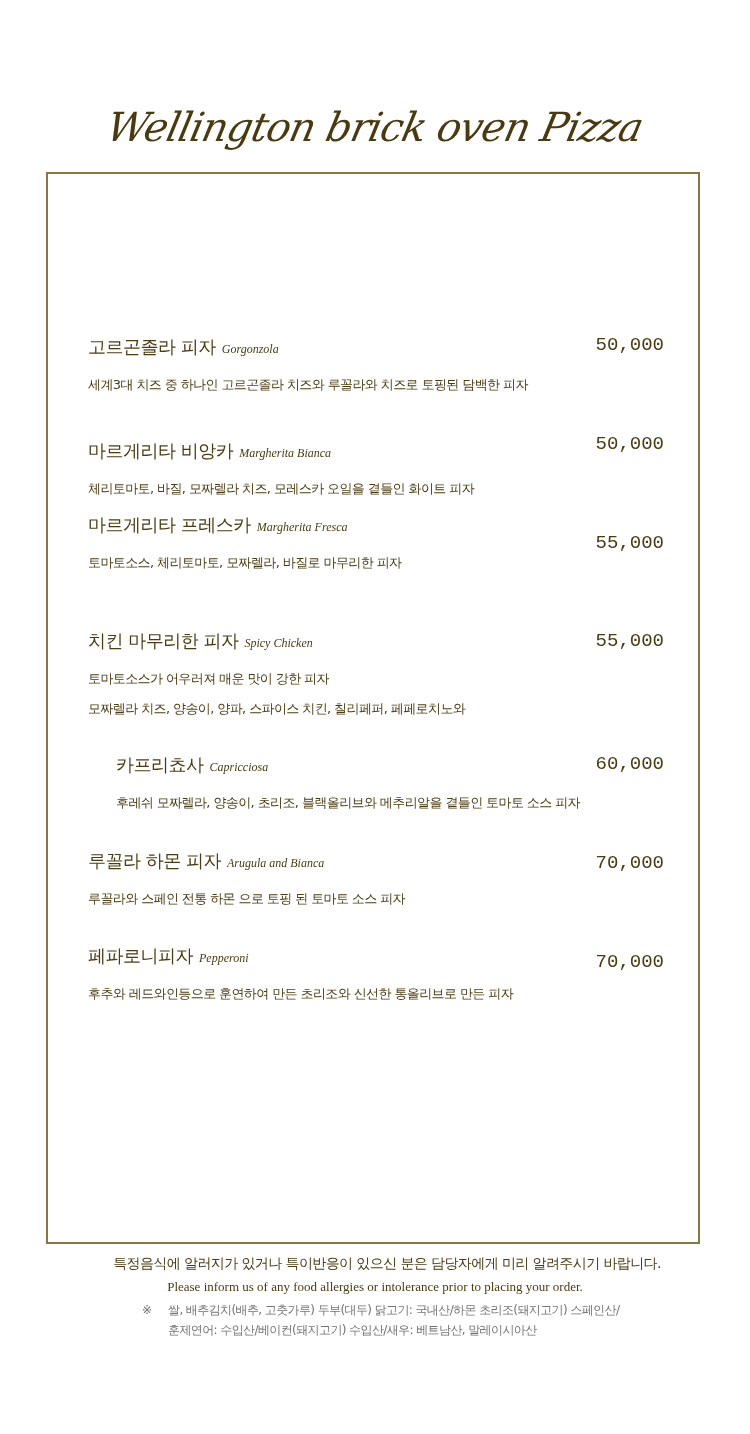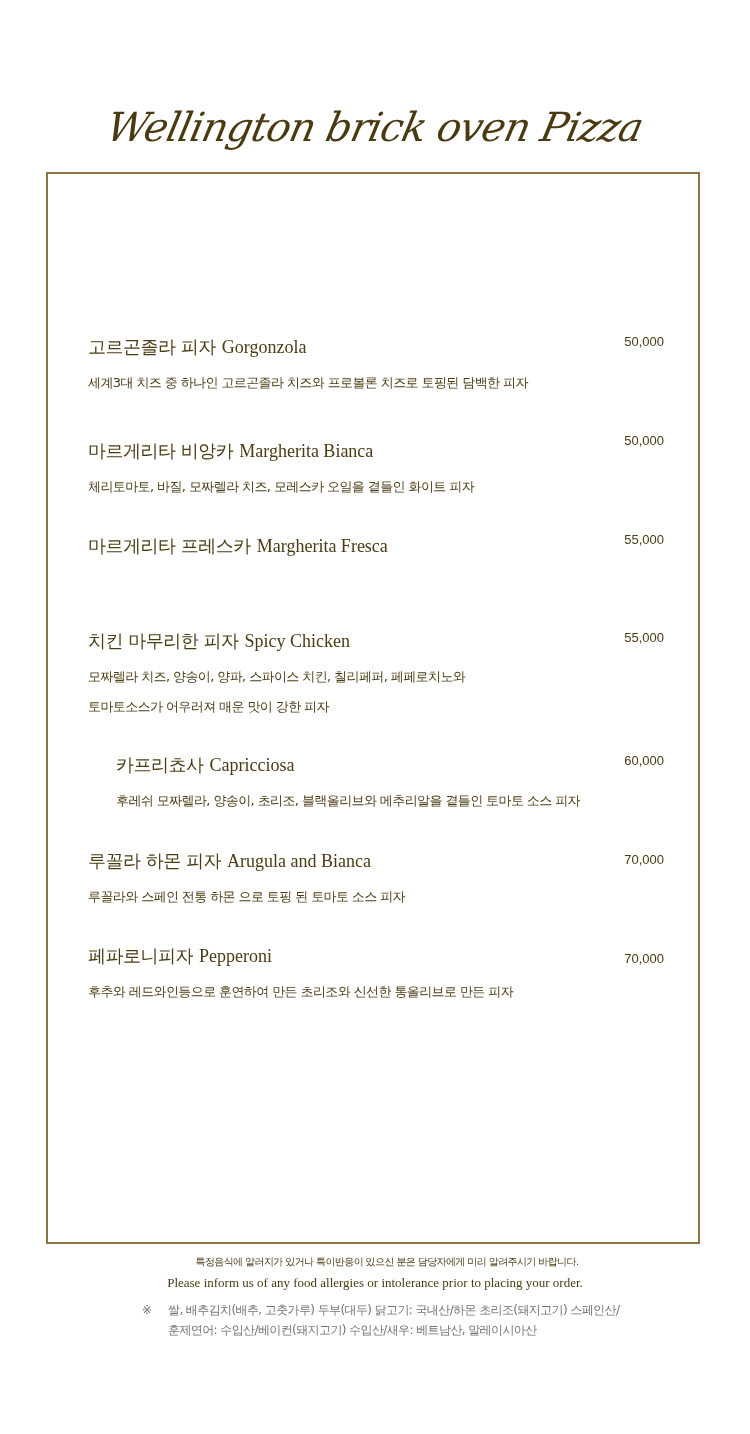--- a/index.html
+++ b/index.html
@@ -6,70 +6,71 @@
   body { width: 750px; height: 1434px; position: relative; overflow: hidden;
          font-family: "Liberation Serif", "DejaVu Serif", serif; color: #4b3b12; }
   .title { position: absolute; top: 104px; left: 0; width: 750px; text-align: center;
            font-family: "DejaVu Serif", serif; font-style: italic; font-size: 40px;
            color: #4a3a12; letter-spacing: -1px; transform: skewX(-12deg); }
   .frame { position: absolute; left: 46px; top: 172px; width: 650px; height: 1068px;
            border: 2px solid #8b7542; box-sizing: content-box; }
   .item { position: absolute; left: 88px; width: 580px; }
   .item .name { font-size: 18px; line-height: 22px; color: #4b3b12; white-space: nowrap; }
   .item .name .ko { font-family: "DejaVu Sans", sans-serif; font-size: 18px; letter-spacing: -0.5px; }
-  .item .name .en { font-family: "Liberation Serif", serif; font-size: 18px; margin-left: 6px; }
+  .item .name .en { font-family: "Liberation Serif", serif; font-size: 12px; margin-left: 6px; font-style: italic; }
   .item .desc { font-family: "DejaVu Sans", sans-serif; font-size: 13px; color: #4b3b12;
                 margin-top: 10px; line-height: 30px; letter-spacing: -0.6px; white-space: nowrap; }
-  .price { position: absolute; right: 86px; font-family: Liberation Sans, sans-serif;
-           font-size: 13px; color: #4b3b12; }
+  .price { position: absolute; right: 86px; font-family: Liberation Mono, monospace;
+           font-size: 19px; color: #4b3b12; }
   .footer { position: absolute; left: 0; width: 750px; text-align: center; color: #4b3b12; }
-  .footer .ko { font-family: "DejaVu Sans", sans-serif; font-size: 10px; letter-spacing: -0.6px; padding-left: 24px; }
+  .footer .ko { font-family: "DejaVu Sans", sans-serif; font-size: 14px; letter-spacing: -0.6px; padding-left: 24px; }
   .footer .en { font-family: "Liberation Serif", serif; font-size: 13px; margin-top: 6px; }
   .origin { position: absolute; left: 142px; top: 1300px; font-family: "DejaVu Sans", sans-serif;
             font-size: 12px; color: #737373; line-height: 20px; letter-spacing: -0.6px; }
   .origin .mark { display: inline-block; width: 26px; }
   .origin .line2 { padding-left: 26px; }
 </style>
 </head>
 <body>
 
 <div class="title">Wellington brick oven  Pizza</div>
 
 <div class="frame"></div>
 
 <div class="item" style="top:336px;">
   <div class="name">
     <span class="ko">고르곤졸라 피자</span><span class="en">Gorgonzola</span>
   </div>
-  <div class="desc">세계3대 치즈 중 하나인 고르곤졸라 치즈와 프로볼론 치즈로 토핑된 담백한 피자</div>
+  <div class="desc">세계3대 치즈 중 하나인 고르곤졸라 치즈와 루꼴라와 치즈로 토핑된 담백한 피자</div>
 </div>
 <div class="price" style="top:334px;">50,000</div>
 
 <div class="item" style="top:440px;">
   <div class="name">
     <span class="ko">마르게리타 비앙카</span><span class="en">Margherita Bianca</span>
   </div>
   <div class="desc">체리토마토, 바질, 모짜렐라 치즈, 모레스카 오일을 곁들인 화이트 피자</div>
 </div>
 <div class="price" style="top:433px;">50,000</div>
 
-<div class="item" style="top:535px;">
+<div class="item" style="top:514px;">
   <div class="name">
     <span class="ko">마르게리타 프레스카</span><span class="en">Margherita Fresca</span>
   </div>
+  <div class="desc">토마토소스, 체리토마토, 모짜렐라, 바질로 마무리한 피자</div>
 </div>
 <div class="price" style="top:532px;">55,000</div>
 
 <div class="item" style="top:630px;">
   <div class="name">
     <span class="ko">치킨 마무리한 피자</span><span class="en">Spicy Chicken</span>
   </div>
   <div class="desc">
+    <div>토마토소스가 어우러져 매운 맛이 강한 피자</div>
     <div>모짜렐라 치즈, 양송이, 양파, 스파이스 치킨, 칠리페퍼, 페페로치노와</div>
-    <div>토마토소스가 어우러져 매운 맛이 강한 피자</div>
   </div>
 </div>
 <div class="price" style="top:630px;">55,000</div>
 
 <div class="item" style="top:754px;margin-left:28px;">
   <div class="name">
     <span class="ko">카프리쵸사</span><span class="en">Capricciosa</span>
   </div>
   <div class="desc">후레쉬 모짜렐라, 양송이, 초리조, 블랙올리브와 메추리알을 곁들인 토마토 소스 피자</div>
 </div>

